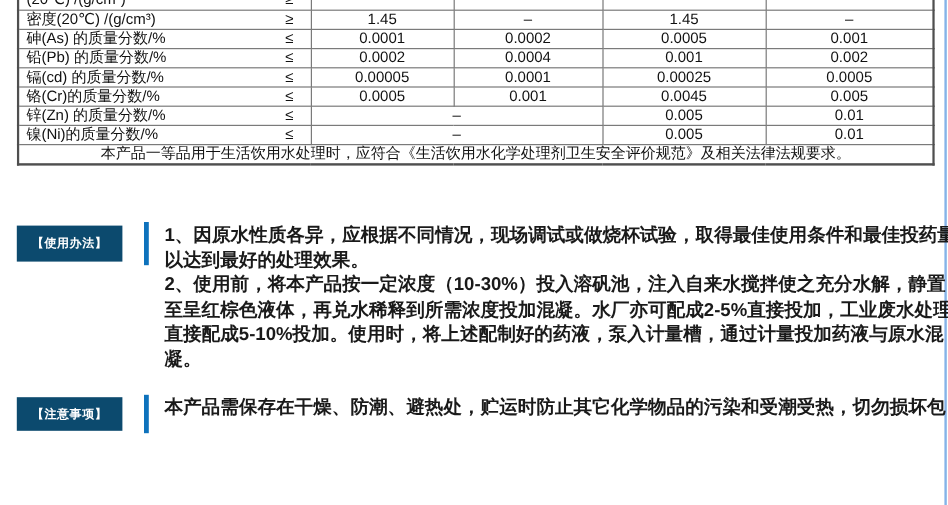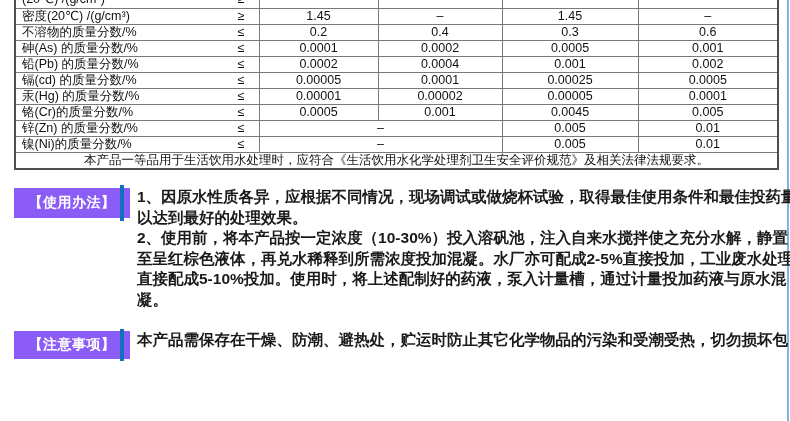--- a/index.html
+++ b/index.html
@@ -44,23 +44,23 @@
   }
   td.c-footer {
     height: 18px; text-align: left; padding-left: 6px;
     font-size: 12.5px;
     border-radius: 7px;
   }
 
   
   .sec-label {
     position: absolute; left: 14px;
-    width: 116px; height: 30px;
-    background: #8b5cf6; color: #ffffff;
-    font-size: 14px; font-weight: bold;
+    width: 88px; height: 30px;
+    background: #0c4a6e; color: #ffffff;
+    font-size: 10px; font-weight: bold;
     display: flex; align-items: center; justify-content: center;
     letter-spacing: 0.5px;
   }
   .sec-bar {
     position: absolute; left: 120px;
     width: 4px; background: #0e72bc;
   }
   #usage-label { top: 188px; }
   #usage-bar   { top: 185px; height: 36px; }
   #notice-label{ top: 331px; height: 28px; }
@@ -109,32 +109,20 @@
           <span>密度(20℃)  /(g/cm³)</span>
           <span>≥</span>
             </div>
           </td>
         <td>1.45</td>
         <td>–</td>
         <td>1.45</td>
         <td>–</td>
       </tr>
 
-      <tr>
-        <td class="c-name">
-            <div class="name-wrap">
-          <span>不溶物的质量分数/%</span>
-          <span>≤</span>
-            </div>
-          </td>
-        <td>0.2</td>
-        <td>0.4</td>
-        <td>0.3</td>
-        <td>0.6</td>
-      </tr>
 
       <tr>
         <td class="c-name">
             <div class="name-wrap">
           <span>砷(As) 的质量分数/%</span>
           <span>≤</span>
             </div>
           </td>
         <td>0.0001</td>
         <td>0.0002</td>
@@ -161,32 +149,20 @@
           <span>镉(cd) 的质量分数/%</span>
           <span>≤</span>
             </div>
           </td>
         <td>0.00005</td>
         <td>0.0001</td>
         <td>0.00025</td>
         <td>0.0005</td>
       </tr>
 
-      <tr>
-        <td class="c-name">
-            <div class="name-wrap">
-          <span>汞(Hg) 的质量分数/%</span>
-          <span>≤</span>
-            </div>
-          </td>
-        <td>0.00001</td>
-        <td>0.00002</td>
-        <td>0.00005</td>
-        <td>0.0001</td>
-      </tr>
 
       <tr>
         <td class="c-name">
             <div class="name-wrap">
           <span>铬(Cr)的质量分数/%</span>
           <span>≤</span>
             </div>
           </td>
         <td>0.0005</td>
         <td>0.001</td>

